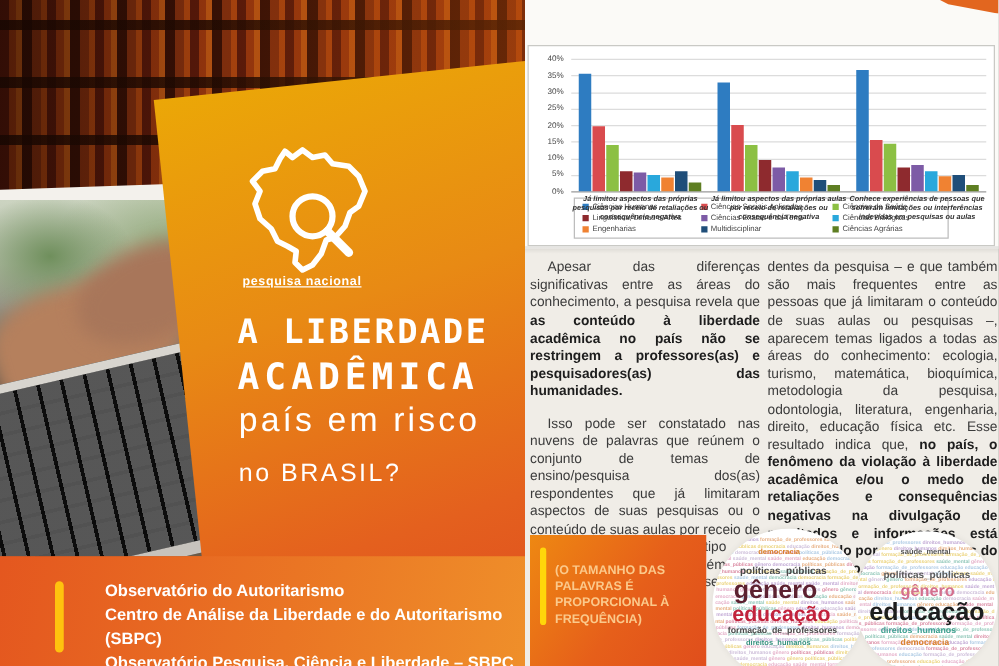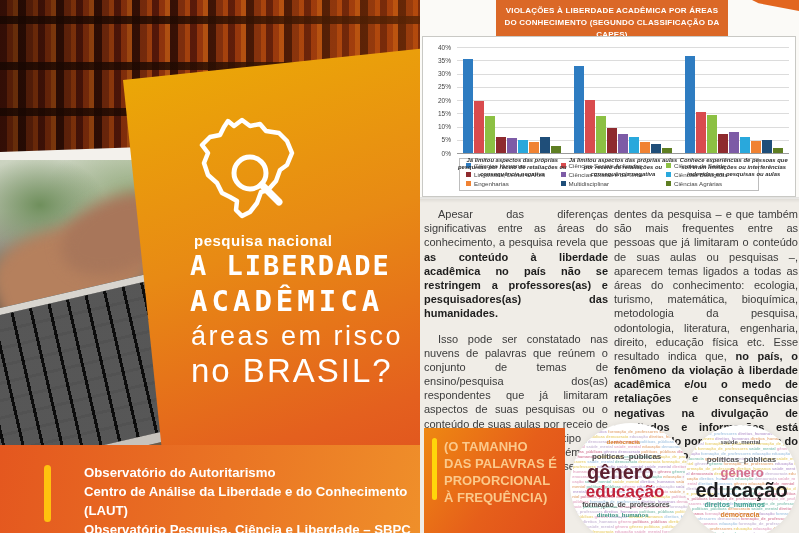--- a/index.html
+++ b/index.html
@@ -27,27 +27,27 @@
     border-top:7px solid #d8d5cf;border-bottom:10px solid #c7c3bd;}
   .hand1{position:absolute;left:-8px;top:66px;width:160px;height:95px;background:#b5805d;
          border-radius:45% 55% 60% 40%;filter:blur(7px);transform:rotate(-16deg);}
   .hand2{position:absolute;left:58px;top:36px;width:125px;height:75px;background:#a8765a;
          border-radius:50%;filter:blur(7px);transform:rotate(-22deg);}
   .accent-panel{position:absolute;left:123px;top:80px;width:390px;height:405px;
     transform:rotate(-6deg);transform-origin:top left;
     background:linear-gradient(168deg,#EBA707 0%,#E88A14 42%,#E4601E 82%,#E0521F 100%);}
   .left-overlay{position:absolute;left:0;top:0;width:420px;height:533px;z-index:5;}
   .map-wrap{position:absolute;left:184px;top:112px;width:120px;height:122px;}
-  .tagline{position:absolute;left:194px;top:232px;color:#fff;font-weight:bold;font-size:15px;letter-spacing:.5px;}
+  .tagline{position:absolute;left:194px;top:220px;color:#fff;font-weight:bold;font-size:10px;letter-spacing:.5px;text-decoration:underline;}
   .hl-mono{position:absolute;color:#fff;font-family:"DejaVu Sans Mono",monospace;font-weight:bold;}
   .hl1{left:190px;top:250px;font-size:27px;letter-spacing:2px;}
   .hl2{left:190px;top:284px;font-size:29px;letter-spacing:4px;}
   .hl-light{position:absolute;color:#fff;font-family:"Liberation Sans",sans-serif;font-weight:normal;}
   .hl3{left:191px;top:321px;font-size:27px;letter-spacing:2.5px;}
-  .hl4{left:191px;top:352px;font-size:33px;letter-spacing:2px;}
+  .hl4{left:191px;top:368px;font-size:20px;letter-spacing:2px;}
   .footer-strip{position:absolute;left:0;top:445px;width:420px;height:88px;z-index:6;
     background:linear-gradient(100deg,#E4571F 0%,#EA7524 55%,#EF8F2A 100%);}
   .footer-bar{position:absolute;left:44px;top:20px;width:7px;height:57px;border-radius:4px;background:#FFC20E;}
   .footer-lines{position:absolute;left:84px;top:19px;color:#fff;font-weight:bold;font-size:13.2px;line-height:1.43;}
   
   .right{position:absolute;left:420px;top:0;width:379px;height:533px;background:#F0EDE7;}
   .right-top{position:absolute;left:0;top:0;width:379px;height:199px;background:#FBFAF7;}
   .right-divider{position:absolute;left:0;top:197px;width:379px;height:6px;
     background:linear-gradient(180deg, rgba(0,0,0,.10), rgba(0,0,0,0));}
   .corner-accent{position:absolute;left:332px;top:0;width:47px;height:11px;background:#E2661F;
@@ -72,21 +72,21 @@
     text-align:justify;}
   .article p{margin:0 0 11px 0;}
   .article p.ind{text-indent:14px;}
   .article b{color:#1d1d1d;}
   .col1{left:4px;} .col2{left:194px;}
   .callout{position:absolute;left:4px;top:428px;width:141px;height:105px;box-sizing:border-box;
     background:linear-gradient(125deg,#EE8812 0%,#E65F1A 55%,#E04E1C 100%);
     padding:10px 8px 6px 20px;}
   .callout-bar{position:absolute;left:8px;top:10px;width:5px;height:62px;border-radius:3px;background:#FFD60A;}
   .callout-title{color:#fff;font-weight:bold;font-size:7.7px;line-height:1.32;letter-spacing:.1px;}
-  .callout-note{color:#FBC98B;font-weight:bold;font-size:13px;line-height:1.3;margin-top:1px;}
+  .callout-note{color:#FBC98B;font-weight:bold;font-size:10px;line-height:1.3;margin-top:12px;}
   .cloud{position:absolute;border-radius:50%;overflow:hidden;background:#fff;
     box-shadow:0 0 6px rgba(0,0,0,.07);}
   .cloud-left{left:150px;top:423px;width:122px;height:122px;}
   .cloud-right{left:264px;top:425px;width:114px;height:114px;}
   .cloud-fill{position:absolute;inset:0;padding:6px 2px;line-height:1.25;font-size:4px;
     font-weight:bold;word-break:break-all;text-align:center;opacity:.9;}
   .cloud-word{position:absolute;font-weight:bold;white-space:nowrap;font-family:"Liberation Sans",sans-serif;}
 </style>
 </head>
 <body>
@@ -107,40 +107,39 @@
       <div class="map-wrap">
         <svg viewBox="0 0 120 120" width="120" height="122" fill="none" stroke="#FFFFFF" stroke-width="4.5" stroke-linejoin="round" stroke-linecap="round">
           <path d="M44,8 L50,13 L58,7 L66,13 L76,11 L82,18 L95,20 L103,28 L108,40 L103,52 L96,57 L92,68 L84,77 L77,79 L73,90 L66,99 L58,103 L52,97 L53,88 L46,84 L38,80 L33,70 L24,62 L20,50 L24,40 L18,32 L26,24 L36,22 L40,14 Z"></path>
           <circle cx="66" cy="60" r="16" stroke-width="5"></circle>
           <line x1="78" y1="72" x2="95" y2="89" stroke-width="7"></line>
         </svg>
       </div>
       <div class="tagline">pesquisa nacional</div>
       <div class="hl-mono hl2">ACADÊMICA</div>
       <div class="hl-mono hl1">A LIBERDADE</div>
-      <div class="hl-light hl3">áreas em risco</div>
+      <div class="hl-light hl3">país em risco</div>
       <div class="hl-light hl4">no BRASIL?</div>
     </div>
 
     <div class="footer-strip">
       <div class="footer-bar"></div>
       <div class="footer-lines">
         <div>Observatório do Autoritarismo</div>
-        <div>Centro de Análise da Liberdade e do Conhecimento (LAUT)</div>
+        <div>Centro de Análise da Liberdade e do Autoritarismo (SBPC)</div>
         <div>Observatório Pesquisa, Ciência e Liberdade – SBPC</div>
       </div>
     </div>
   </div>
 
   <div class="right">
     <div class="right-top"></div>
     <div class="right-divider"></div>
     <div class="corner-accent"></div>
 
-    <div class="chart-banner">VIOLAÇÕES À LIBERDADE ACADÊMICA POR ÁREAS DO CONHECIMENTO (SEGUNDO CLASSIFICAÇÃO DA CAPES)</div>
 
     <div class="chart-card" id="chart-card">
       <div class="plot" id="chart-plot">
           <div class="gl" style="top: 0px;"></div>
           <div class="gl" style="top: 13.25px;"></div>
           <div class="gl" style="top: 26.5px;"></div>
           <div class="gl" style="top: 39.75px;"></div>
           <div class="gl" style="top: 53px;"></div>
           <div class="gl" style="top: 66.25px;"></div>
           <div class="gl" style="top: 79.5px;"></div>

